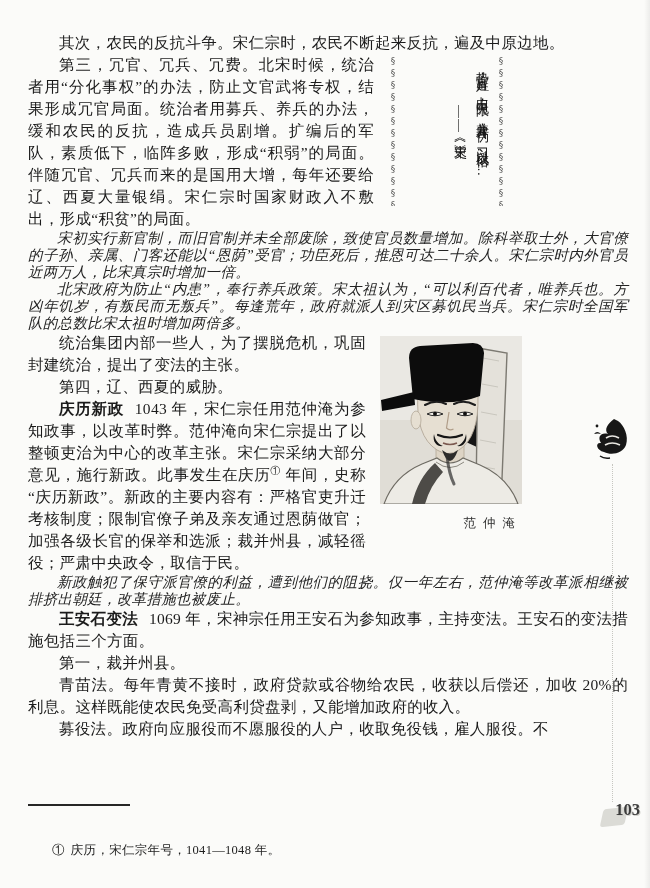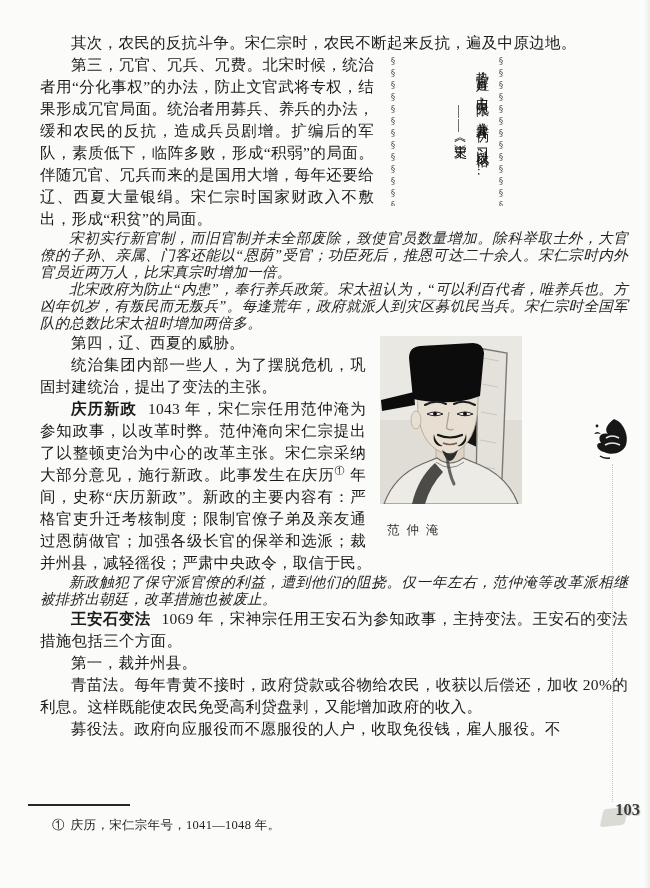--- a/index.html
+++ b/index.html
@@ -3,21 +3,21 @@
 <meta charset="utf-8">
 <style>
   html,body{margin:0;padding:0;background:#ffffff;}
   .page{
     position:relative;width:650px;height:888px;overflow:hidden;
     background:#fbfbf9;color:#1b1b1b;
     font-family:"Liberation Serif","DejaVu Serif",serif;
   }
   .page::after{content:'';position:absolute;top:0;right:0;width:6px;height:100%;
     background:linear-gradient(to left,rgba(0,0,0,0.06),rgba(0,0,0,0));pointer-events:none;}
-  .content{padding:32px 22px 0 40px;}
+  .content{padding:32px 22px 0 28px;}
   .content::after{content:'';display:block;clear:both;}
   p.body{margin:0;font-size:15.5px;line-height:22px;text-align:justify;letter-spacing:0.3px;}
   .indent{text-indent:2em;}
   p.kai{margin:0;font-size:14.5px;line-height:17px;font-style:italic;color:#232323;text-align:justify;letter-spacing:0.3px;}
   .mt12{margin-top:12px;}
   .mt10{margin-top:10px;}
   .heading-hei{font-style:normal;font-weight:700;font-family:"Liberation Sans","DejaVu Sans",sans-serif;margin-right:0.7em;}
   sup.noteref{font-size:10px;line-height:0;vertical-align:super;}
 
   
@@ -35,31 +35,31 @@
     flex:1;writing-mode:vertical-rl;text-orientation:mixed;
     font-size:13px;line-height:22px;letter-spacing:2.5px;
     padding:5px 3px;color:#141414;overflow:hidden;
   }
   .qattr{display:block;padding-block-start:0;padding-inline-start:44px;letter-spacing:1px;}
 
   
   figure.portrait{float:right;width:142px;margin:4px 106px 6px 14px;}
   figure.portrait svg{display:block;width:142px;height:168px;}
   figcaption.pcap{
-    margin-top:18px;text-align:left;font-size:12.5px;color:#2e2e2e;letter-spacing:7px;text-indent:7px;
+    margin-top:11px;text-align:right;font-size:12.5px;color:#2e2e2e;letter-spacing:7px;text-indent:7px;
   }
 
   
   .margin-ornament{position:absolute;top:416px;right:20px;width:38px;height:46px;}
   .margin-dotline{position:absolute;top:464px;right:37px;height:338px;width:0;
     border-left:1px dotted #c6c6c0;}
 
   
   .footnote-rule{position:absolute;left:28px;top:804px;width:102px;border-top:2px solid #262626;}
-  .footnote{position:absolute;left:52px;top:817px;font-size:12.5px;color:#1d1d1d;letter-spacing:0.3px;}
+  .footnote{position:absolute;left:52px;top:842px;font-size:12.5px;color:#1d1d1d;letter-spacing:0.3px;}
   .footnote .fmark{margin-right:6px;}
 
   
   .pagenum-wrap{position:absolute;top:800px;right:6px;width:44px;height:32px;}
   .page-tab-shadow{position:absolute;left:2px;top:8px;width:24px;height:18px;background:#dbdbd6;
     transform:skew(-18deg) rotate(-6deg);border-radius:3px;}
   .pagenum{position:relative;display:block;text-align:right;padding-right:4px;
     font-family:Liberation Serif, serif;font-weight:700;font-size:16.5px;color:#3c3c3c;
     text-shadow:1px 1px 0 #cfcfca;}
 </style>
@@ -125,23 +125,23 @@
         <path d="M58,99 Q70,104 82,99" stroke="#151515" stroke-width="2.2" fill="none" stroke-linecap="round"></path>
 
         <path d="M63,107 Q70,110 77,107" stroke="#7c5a50" stroke-width="1.4" fill="none"></path>
 
         <path d="M62,114 Q70,136 78,114 Q70,121 62,114 Z" fill="#1d1d1d" opacity="0.92"></path>
         <path d="M67,120 Q69,138 74,148" stroke="#2e2e2e" stroke-width="3" fill="none" opacity="0.7" stroke-linecap="round"></path>
       </svg>
       <figcaption class="pcap">范仲淹</figcaption>
     </figure>
 
+    <p class="body indent">统治集团内部一些人，为了摆脱危机，巩固封建统治，提出了变法的主张。</p>
+
     <p class="body indent mt12">第四，辽、西夏的威胁。</p>
-
-    <p class="body indent">统治集团内部一些人，为了摆脱危机，巩固封建统治，提出了变法的主张。</p>
 
     <p class="body indent">
       <span class="heading-hei">庆历新政</span><span>1043 年，宋仁宗任用范仲淹为参知政事，以改革时弊。范仲淹向宋仁宗提出了以整顿吏治为中心的改革主张。宋仁宗采纳大部分意见，施行新政。此事发生在庆历</span><sup class="noteref">①</sup><span> 年间，史称“庆历新政”。新政的主要内容有：严格官吏升迁考核制度；限制官僚子弟及亲友通过恩荫做官；加强各级长官的保举和选派；裁并州县，减轻徭役；严肃中央政令，取信于民。</span>
     </p>
 
     <p class="kai indent mt10">新政触犯了保守派官僚的利益，遭到他们的阻挠。仅一年左右，范仲淹等改革派相继被排挤出朝廷，改革措施也被废止。</p>
 
     <p class="body indent mt12">
       <span class="heading-hei">王安石变法</span><span>1069 年，宋神宗任用王安石为参知政事，主持变法。王安石的变法措施包括三个方面。</span>
     </p>

